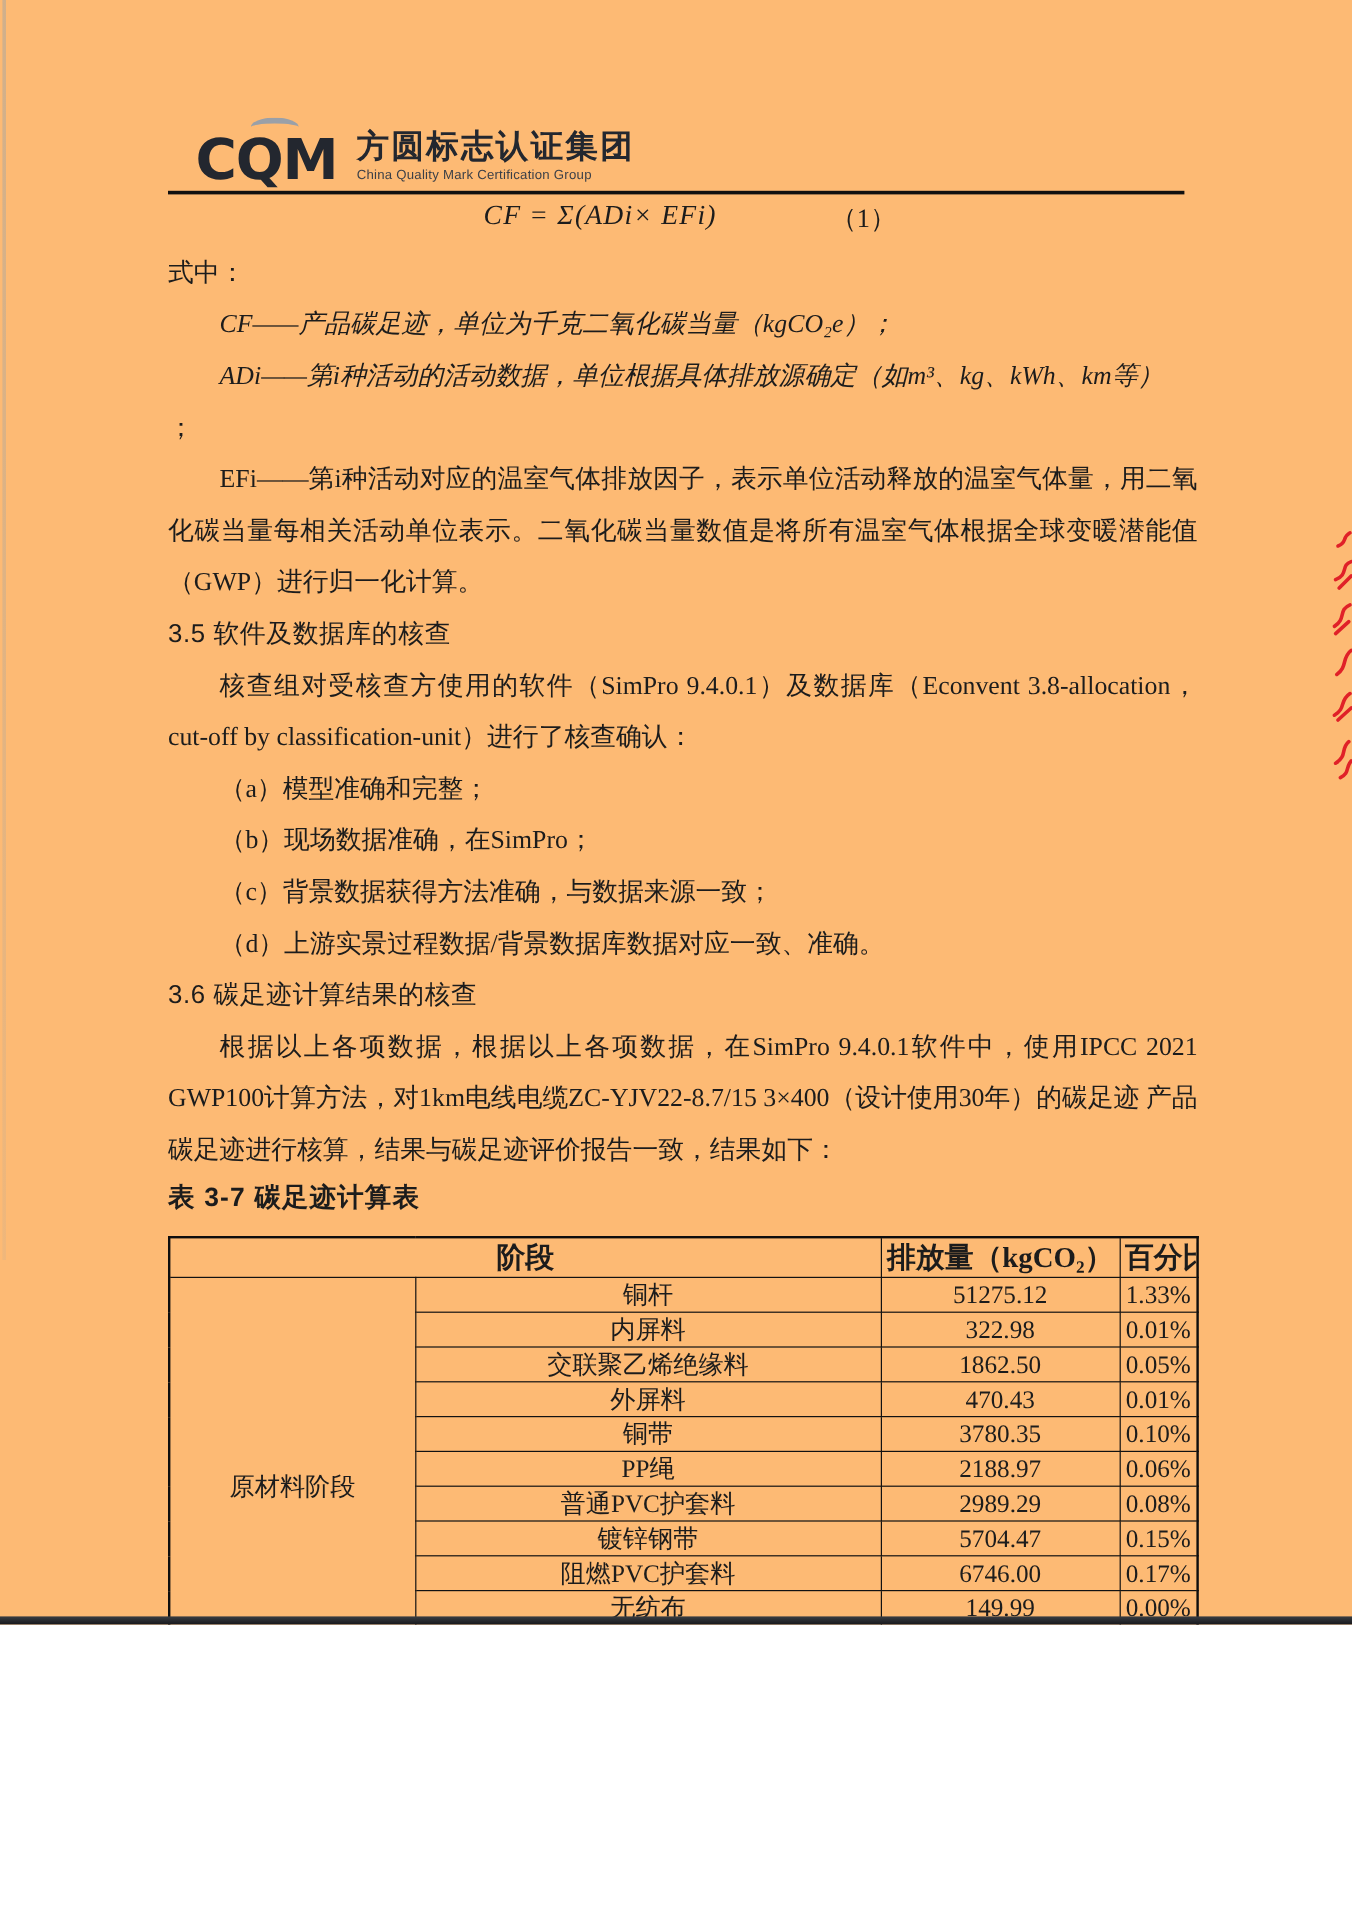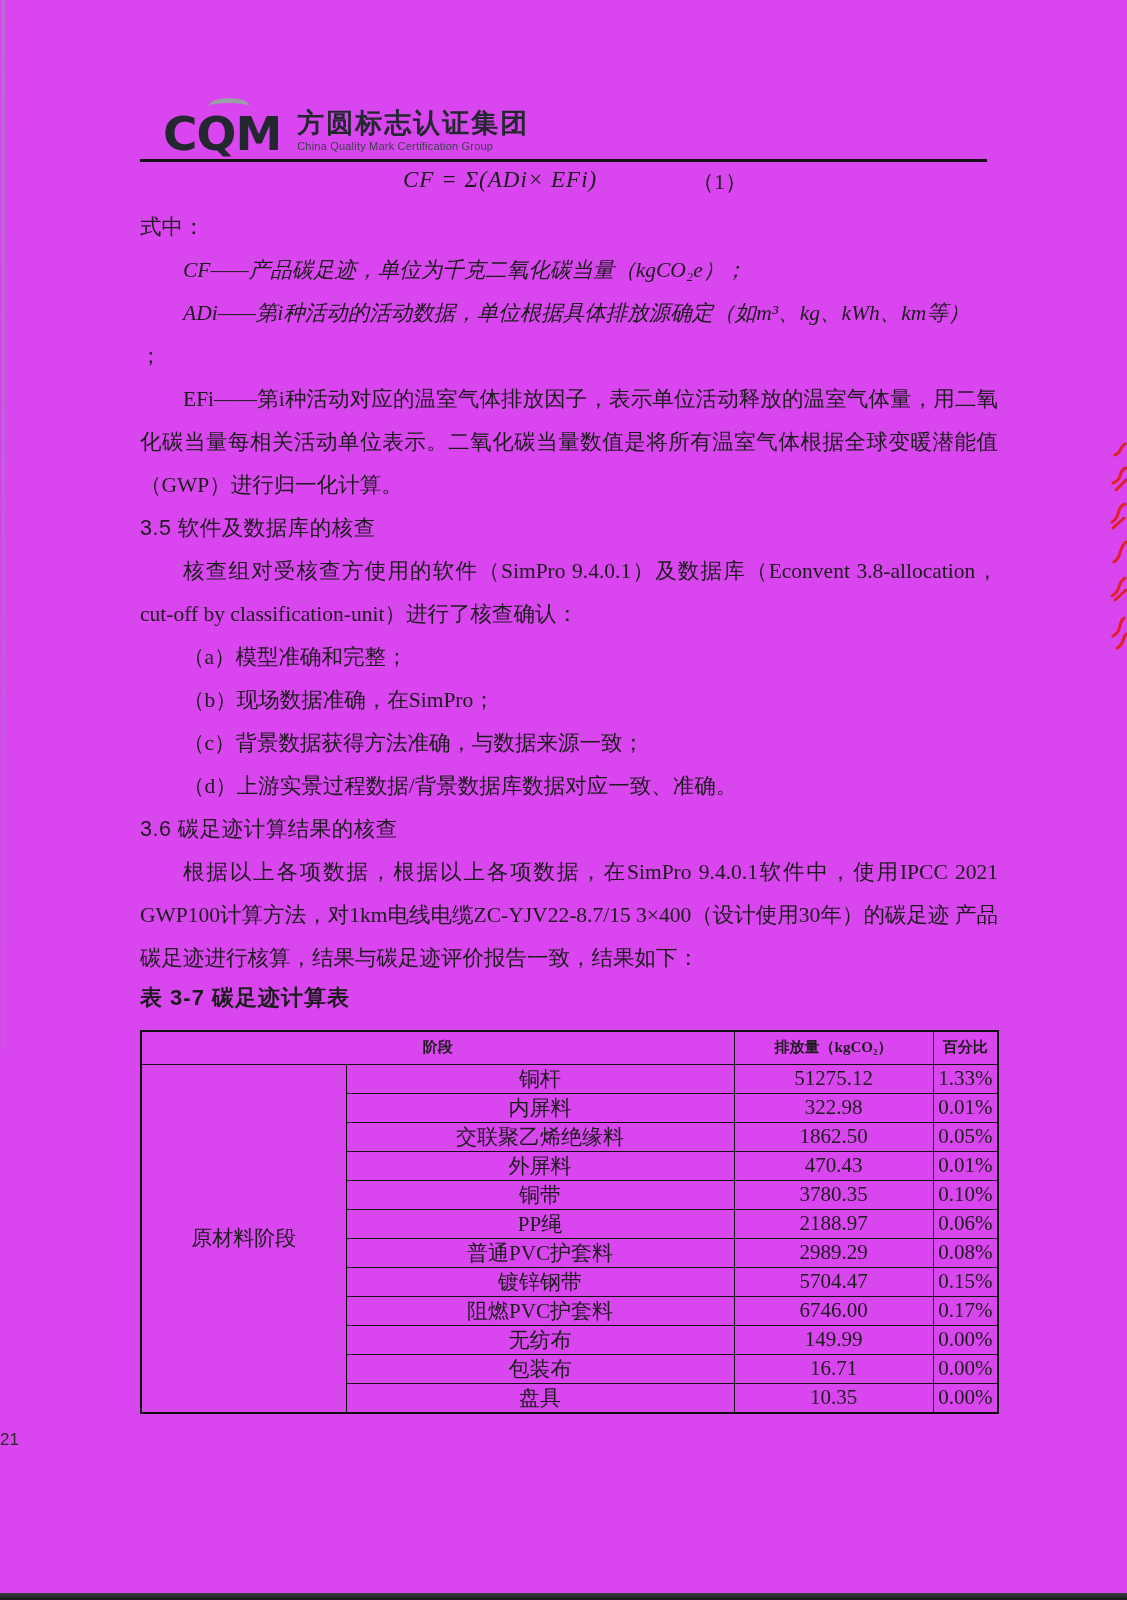--- a/index.html
+++ b/index.html
@@ -1,21 +1,21 @@
 <!DOCTYPE html>
 <html><head>
 <meta charset="utf-8">
 <style>
   * { box-sizing: border-box; margin: 0; padding: 0; }
   html, body { background: #ffffff; }
   .page {
     position: relative;
     width: 1127px;
-    height: 1600px;
-    background: #d946ef;
+    height: 1354px;
+    background: #fdba74;
     overflow: hidden;
     font-family: "Liberation Serif", "DejaVu Serif", serif;
     color: #1c1c1c;
   }
   
   .scan-left-edge {
     position: absolute; left: 2px; top: 0; width: 3px; height: 1050px;
     background: linear-gradient(180deg, rgba(140,160,175,.4), rgba(140,160,175,.12));
   }
   .scan-bottom-bar {
@@ -72,21 +72,21 @@
   }
   table.cf-table {
     position: absolute; left: 140px; top: 1030px; width: 857px;
     border-collapse: collapse; table-layout: fixed;
     font-size: 21px;
   }
   .cf-table th, .cf-table td {
     border: 1.5px solid #121212; text-align: center; vertical-align: middle;
     padding: 0 4px; overflow: hidden; white-space: nowrap;
   }
-  .cf-table thead th { height: 33px; font-weight: 700; font-size: 15px; }
+  .cf-table thead th { height: 33px; font-weight: 700; font-size: 24px; }
   .cf-table tbody td { height: 28.5px; font-weight: 400; }
   .cf-table { border: 2.5px solid #0e0e0e; }
   .col-stage { width: 205px; }
   .col-material { width: 388px; }
   .col-emission { width: 199px; }
   .col-percent { width: 65px; }
   
   .page-number {
     position: absolute; left: 0; top: 1430px; width: 100%;
     font-size: 17px;

